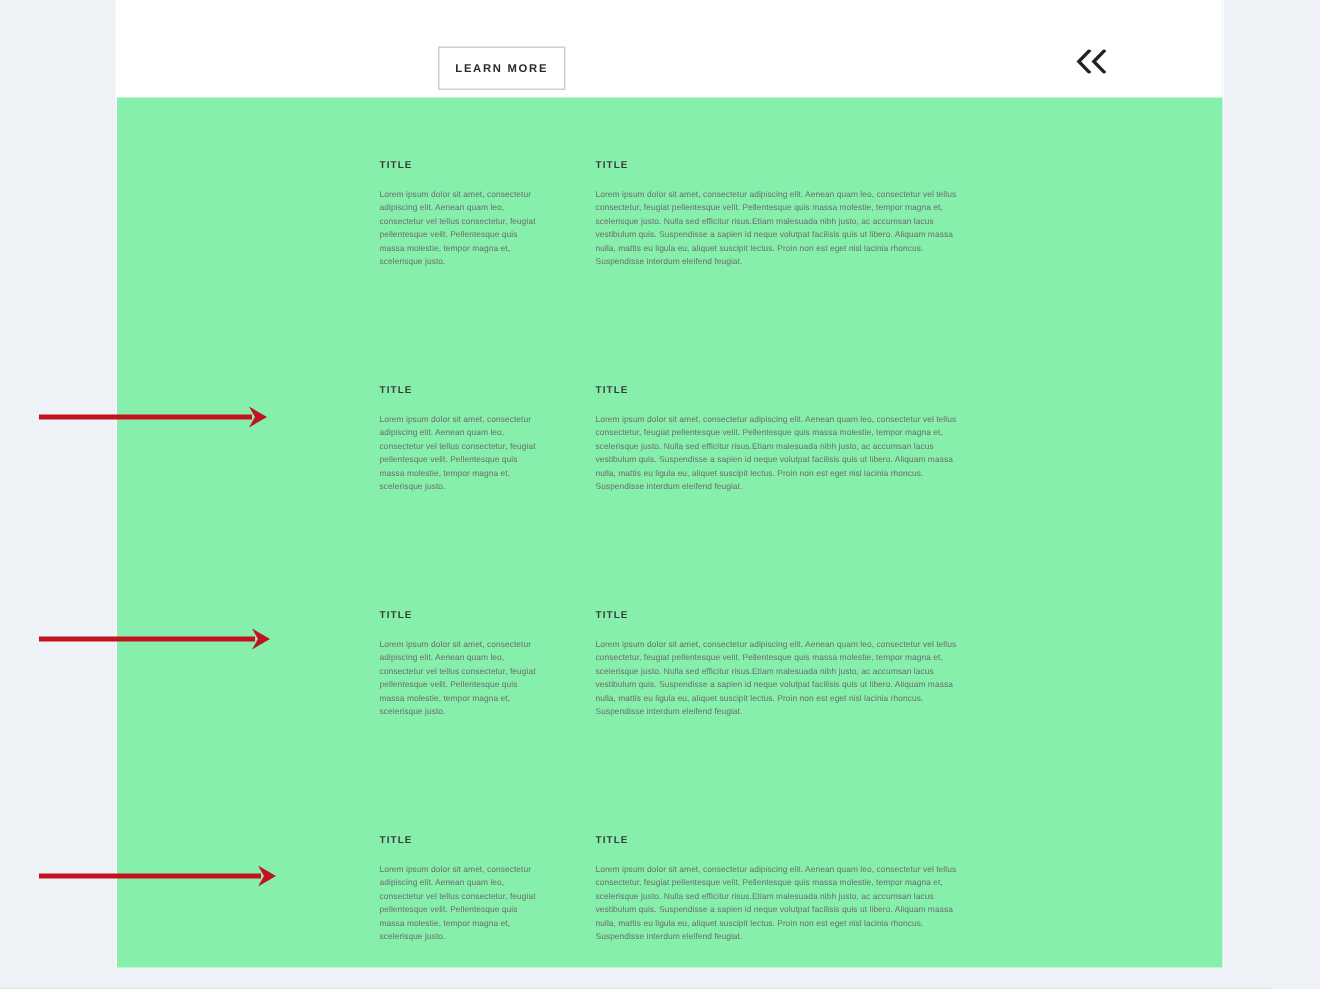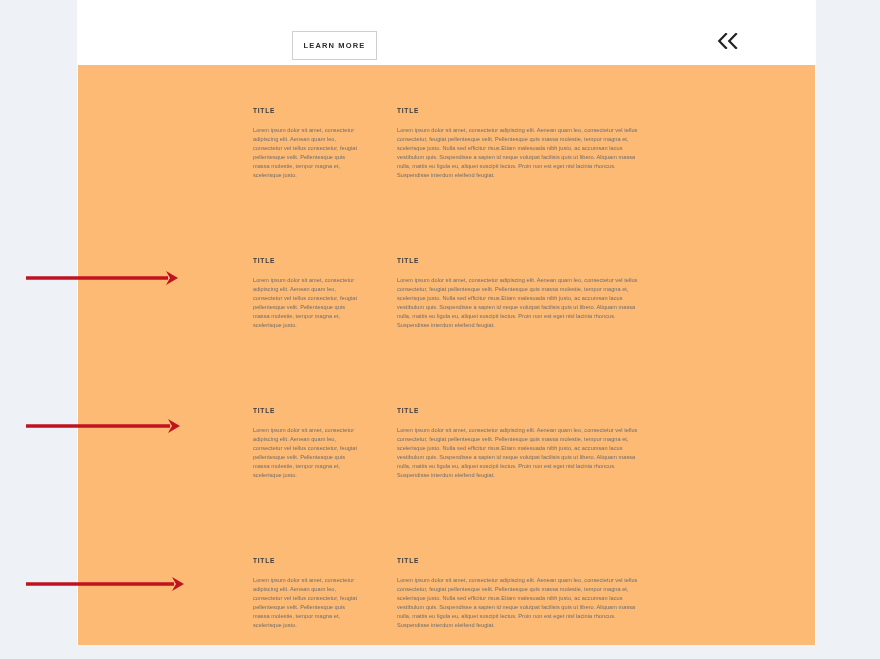--- a/index.html
+++ b/index.html
@@ -25,21 +25,21 @@
     background: #eef2f6;
   }
 
   
   #page-canvas {
     position: absolute;
     left: 78px;
     top: 0;
     width: 737px;
     height: 645px;
-    background: #fdba74;
+    background: #86efac;
     box-shadow: -1px 0 0 rgba(255,255,255,0.85), 1px 0 0 rgba(255,255,255,0.85);
   }
 
   
   #hero-band {
     position: absolute;
     left: 0;
     top: 0;
     width: 737px;
     height: 65px;

